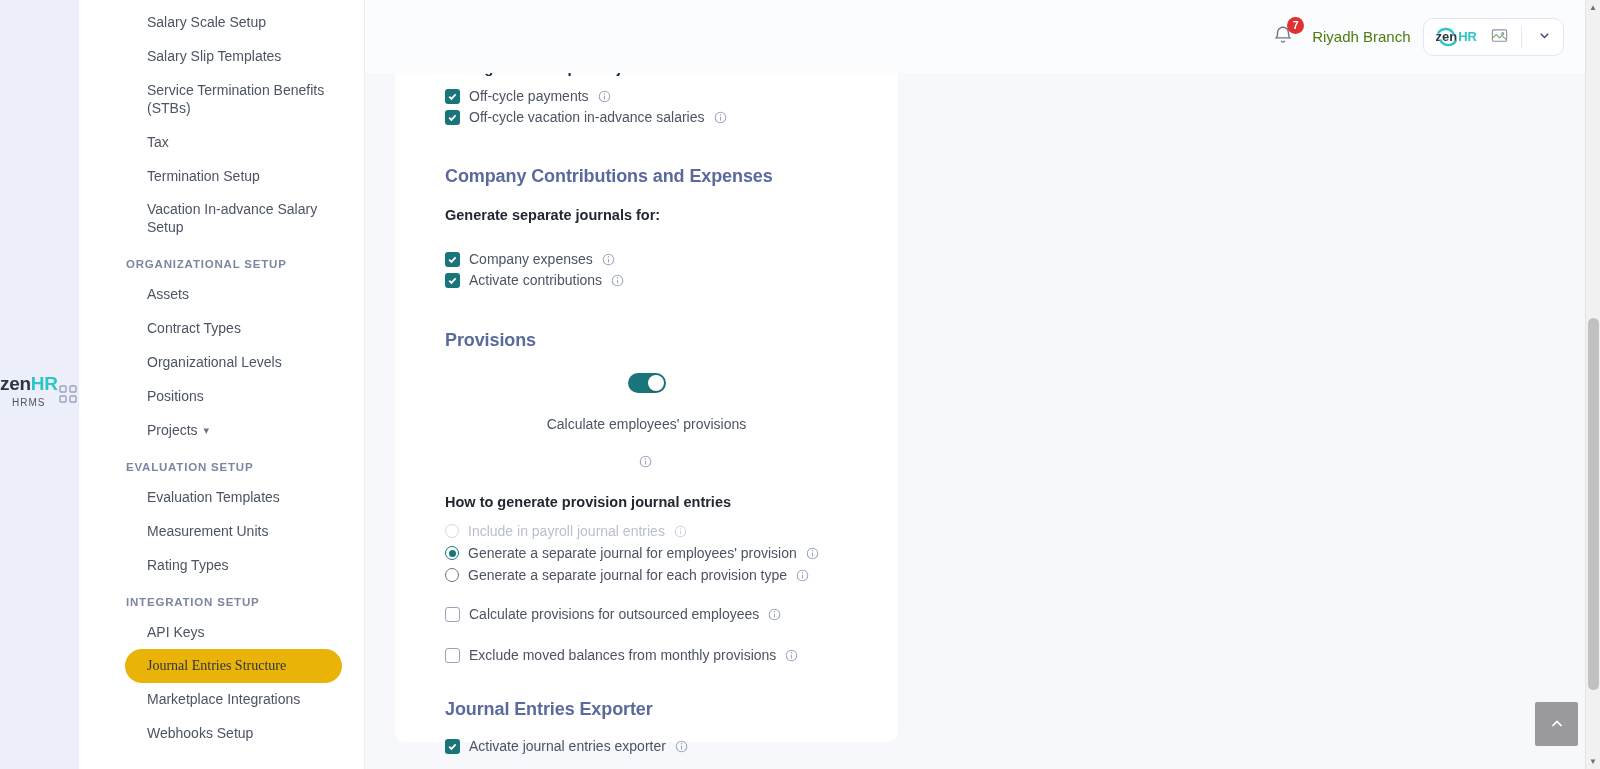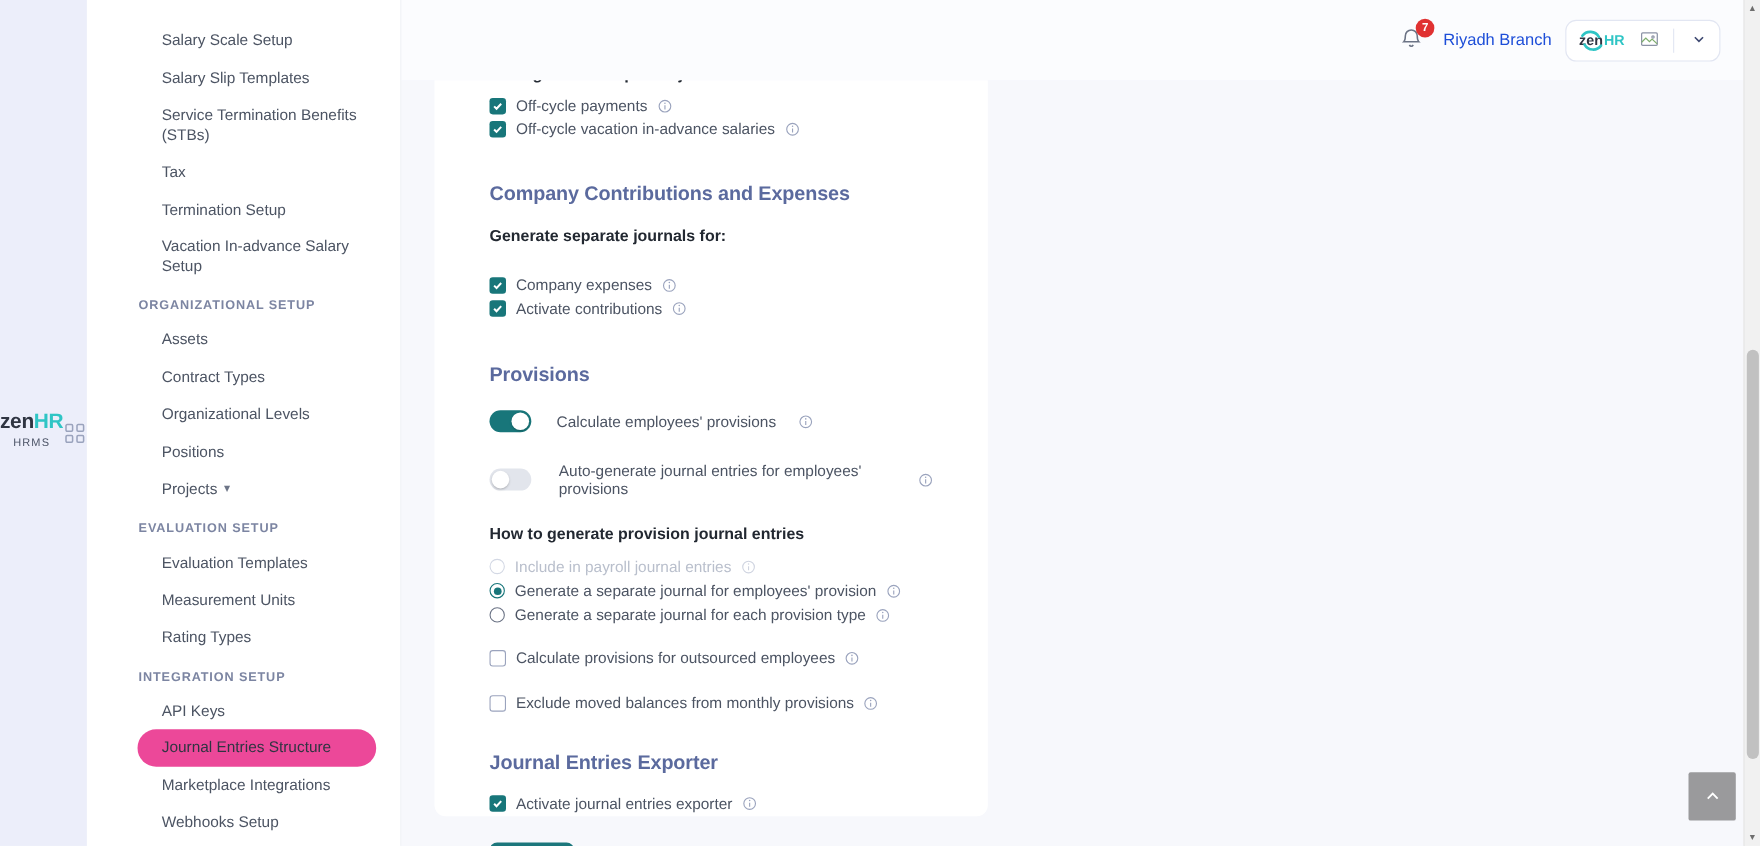--- a/index.html
+++ b/index.html
@@ -28,56 +28,56 @@
     color: #9aa3bd; cursor: pointer;
   }
   .rail-icon:first-of-type { margin-top: 88px; }
   .rail-icon svg { display: block; }
 
   
   #nav-panel {
     position: absolute; left: 79px; top: 0; width: 286px; height: 769px;
     background: #ffffff;
     border-right: 1px solid #eceef4;
-    padding-top: 20px;
+    padding-top: 6px;
     overflow: hidden;
   }
   .nav-group-title {
     font-size: 11.5px; font-weight: bold; color: #7c85a2;
     letter-spacing: 0.8px; padding: 13px 0 8px 47px;
   }
   .nav-item {
     font-size: 14px; color: #4c5463;
     padding: 8px 14px 8px 68px;
     margin: 0 22px 0 46px;
     border-radius: 22px;
     cursor: pointer; line-height: 1.28;
     position: relative;
     padding-left: 22px;
     display: flex; align-items: center; gap: 6px;
   }
-  .nav-item.selected { background: #ec4899; color: #2f3542; }
+  .nav-item.selected { background: #eab308; color: #2f3542; font-family: Liberation Serif, serif; }
   .nav-item .chev { color: #6d7587; font-size: 11px; line-height: 1; }
 
   
   #header {
     position: absolute; left: 365px; top: 0; right: 0; height: 73px;
     background: #fbfcfe;
     display: flex; align-items: center; justify-content: flex-end;
     padding-right: 36px; gap: 0;
   }
   #bell-wrap { position: relative; width: 26px; height: 26px; margin-right: 14px; cursor: pointer; }
   #bell-wrap svg { color: #6b7385; }
   #bell-badge {
     position: absolute; top: -7px; right: -6px;
     min-width: 17px; height: 17px; border-radius: 9px;
     background: #e03131; color: #fff; font-size: 10.5px; font-weight: bold;
     display: flex; align-items: center; justify-content: center; padding: 0 4px;
   }
-  #branch-label { font-size: 15px; color: #1d4ed8; margin-right: 12px; }
+  #branch-label { font-size: 15px; color: #4d7c0f; margin-right: 12px; }
   #account-pill {
     display: flex; align-items: center; height: 38px;
     border: 1px solid #e2e6f2; border-radius: 10px; background: #fff;
     padding: 0 6px 0 12px; gap: 10px; cursor: pointer;
   }
   #zen-badge { display: flex; align-items: center; gap: 1px; }
   #zen-badge .zen2 { font-size: 13px; font-weight: bold; color: #2f3542; }
   #zen-badge .hr2  { font-size: 13px; font-weight: bold; color: #2fc5c5; }
   #avatar {
     width: 24px; height: 26px; display: flex; align-items: center; justify-content: center;
@@ -394,47 +394,34 @@
                 <path d="M7 6.2v4"></path>
                 <circle cx="7" cy="4.1" r=".75" fill="currentColor" stroke="none"></circle>
               </svg>
             </span>
         </div>
       </div>
 
       
       <div class="section-title" style="margin-top:42px;">Provisions</div>
 
-      <div class="opt-row" style="margin-top:22px; gap:23px;">
+      <div class="opt-row" style="margin-top:22px; gap:23px;flex-direction:column;">
         <span class="toggle on">
             <span class="knob"></span>
           </span>
         <span class="opt-label">Calculate employees' provisions</span>
         <span class="info-ico" style="margin-left:-3px">
             <svg width="13" height="13" viewBox="0 0 14 14" fill="none" stroke="currentColor" stroke-width="1.1">
               <circle cx="7" cy="7" r="5.7"></circle>
               <path d="M7 6.2v4"></path>
               <circle cx="7" cy="4.1" r=".75" fill="currentColor" stroke="none"></circle>
             </svg>
           </span>
       </div>
 
-      <div class="opt-row" style="margin-top:27px; gap:25px;">
-        <span class="toggle off">
-            <span class="knob"></span>
-          </span>
-        <span class="opt-label">Auto-generate journal entries for employees' provisions</span>
-        <span class="info-ico" style="margin-left:-3px">
-            <svg width="13" height="13" viewBox="0 0 14 14" fill="none" stroke="currentColor" stroke-width="1.1">
-              <circle cx="7" cy="7" r="5.7"></circle>
-              <path d="M7 6.2v4"></path>
-              <circle cx="7" cy="4.1" r=".75" fill="currentColor" stroke="none"></circle>
-            </svg>
-          </span>
-      </div>
 
       <div class="sub-label" style="margin-top:26px;">How to generate provision journal entries</div>
 
       <div style="margin-top:13px; display:flex; flex-direction:column; gap:6px;">
         <div class="opt-row">
           <span class="radio disabled"></span>
           <span class="opt-label disabled">Include in payroll journal entries</span>
           <span class="info-ico" style="color:#cfd4e0">
               <svg width="13" height="13" viewBox="0 0 14 14" fill="none" stroke="currentColor" stroke-width="1.1">
                 <circle cx="7" cy="7" r="5.7"></circle>

